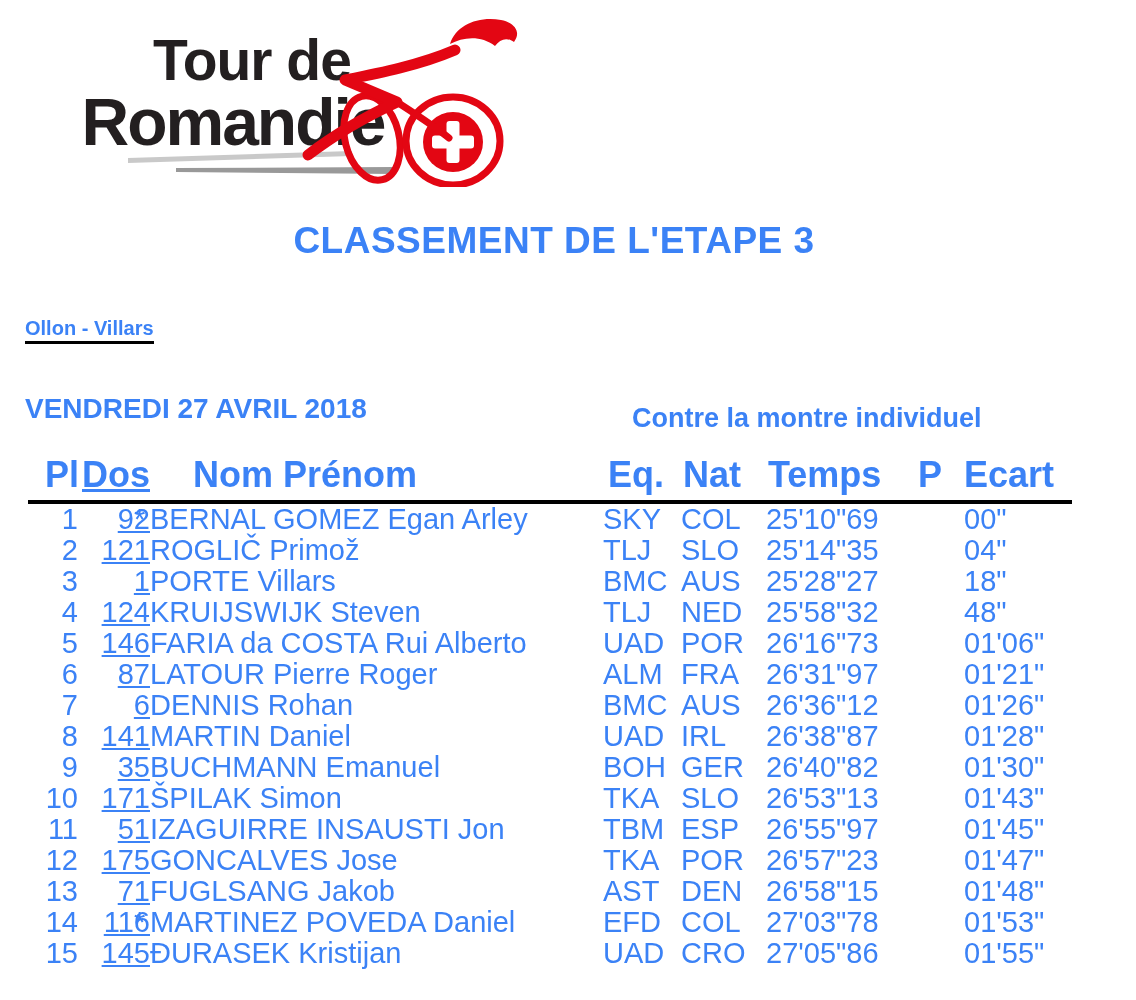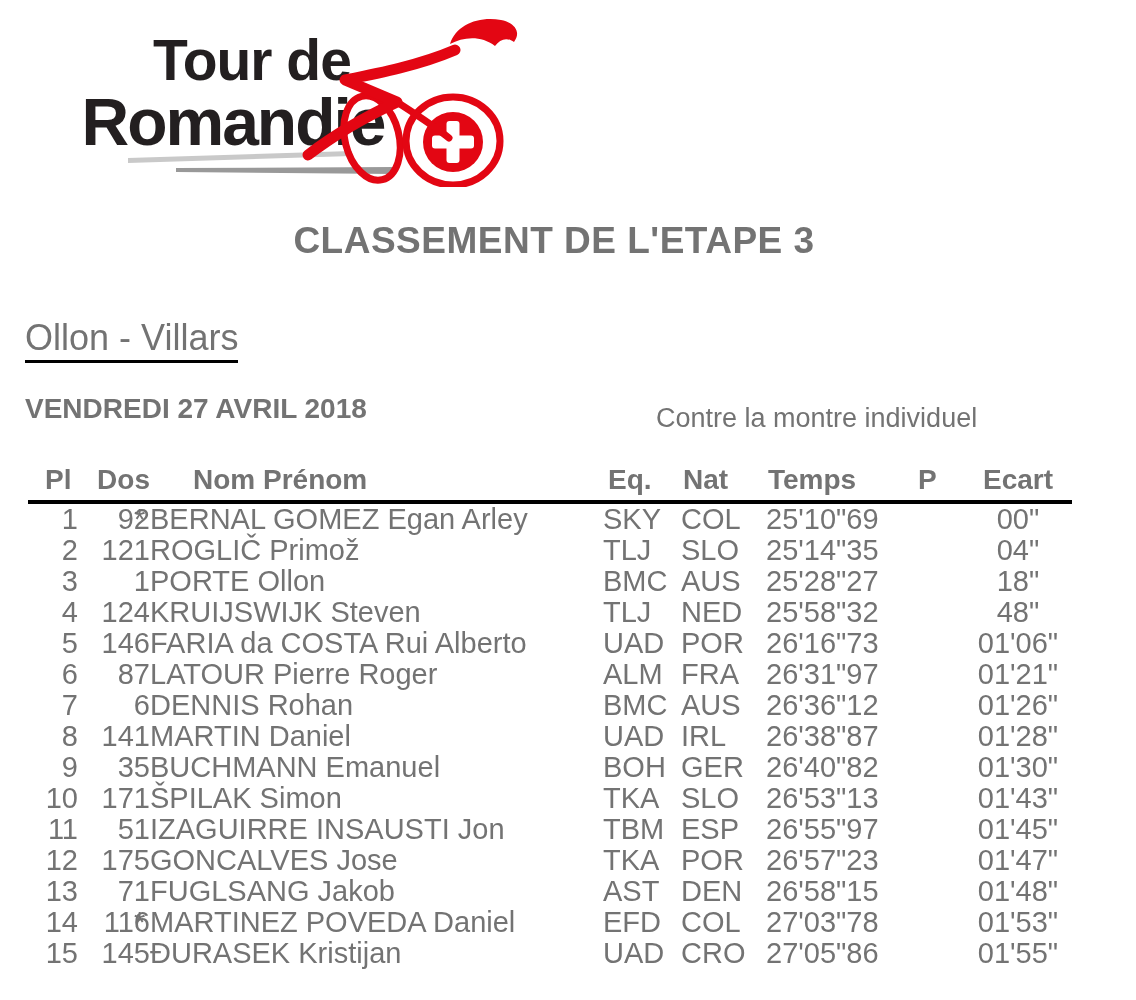--- a/index.html
+++ b/index.html
@@ -1,58 +1,58 @@
 <!DOCTYPE html>
 <html><head>
 <meta charset="utf-8">
 <style>
   html,body{margin:0;padding:0;background:#fff;}
   .page{
     position:relative;width:1136px;height:1000px;background:#fff;overflow:hidden;
-    font-family:"Liberation Sans",sans-serif;color:#737373;
+    font-family:"Liberation Sans",sans-serif;color:#3b82f6;
   }
   
   .logo{position:absolute;left:50px;top:5px;width:490px;height:182px;}
   .logo svg{display:block;width:100%;height:100%;}
   
   .title{
     position:absolute;top:220px;left:0;width:1108px;text-align:center;
     font-size:37px;font-weight:bold;letter-spacing:.5px;white-space:nowrap;
   }
   .course{
-    position:absolute;left:25px;top:317px;font-size:36px;font-weight:normal;
+    position:absolute;left:25px;top:317px;font-size:20px;font-weight:bold;
     border-bottom:3px solid #000;padding-bottom:1px;white-space:nowrap;
   }
   .date{position:absolute;left:25px;top:357px;font-size:28px;font-weight:bold;white-space:nowrap;margin-top:36px;}
-  .subtitle{position:absolute;left:656px;top:403px;font-size:27px;font-weight:normal;white-space:nowrap;}
+  .subtitle{position:absolute;left:632px;top:403px;font-size:27px;font-weight:bold;white-space:nowrap;}
   
   table.results{
     position:absolute;left:28px;top:452px;width:1044px;
     border-collapse:collapse;table-layout:fixed;
   }
   .results th,.results td{box-sizing:border-box;padding:0;white-space:nowrap;overflow:visible;}
   .results thead th{
-    font-size:28px;font-weight:bold;height:50px;vertical-align:bottom;
+    font-size:36px;font-weight:bold;height:50px;vertical-align:bottom;
     padding-bottom:4px;border-bottom:4px solid #000;
   }
   .results tbody td{font-size:29px;height:31px;line-height:31px;vertical-align:middle;}
   
   .c-pl   {width:50px;text-align:right;padding-right:14px;}
   th.c-pl {text-align:left;padding-left:17px;padding-right:0;}
-  .c-dos  {width:72px;text-align:right;}
+  .c-dos  {width:72px;text-align:right;text-decoration:underline;}
   .c-name {text-align:left;padding-left:33px;}
   th.c-name{padding-left:43px;}
   .c-eq   {width:78px;text-align:left;}
   th.c-eq {padding-left:5px;}
   .c-nat  {width:85px;text-align:left;padding-left:4px;}
   th.c-nat{padding-left:2px;}
   .c-temps{width:152px;text-align:left;padding-left:7px;}
   th.c-temps{padding-left:2px;}
   .c-p    {width:46px;text-align:left;padding-left:2px;}
-  .c-ecart{width:108px;text-align:center;padding-right:8px;}
+  .c-ecart{width:108px;text-align:left;padding-right:8px;}
   
   .star{display:inline-block;width:16px;margin-left:-16px;text-align:left;}
 </style>
 </head>
 <body>
 
 <div class="page">
 
   <div class="logo">
     <svg viewBox="0 0 490 182" xmlns="http://www.w3.org/2000/svg">
@@ -120,21 +120,21 @@
       <td class="c-eq">TLJ</td>
       <td class="c-nat">SLO</td>
       <td class="c-temps">25'14"35</td>
       <td class="c-p"></td>
       <td class="c-ecart">04"</td>
     </tr>
 
     <tr>
       <td class="c-pl">3</td>
       <td class="c-dos">1</td>
-      <td class="c-name"><span class="star"></span><span>PORTE Ollon</span></td>
+      <td class="c-name"><span class="star"></span><span>PORTE Villars</span></td>
       <td class="c-eq">BMC</td>
       <td class="c-nat">AUS</td>
       <td class="c-temps">25'28"27</td>
       <td class="c-p"></td>
       <td class="c-ecart">18"</td>
     </tr>
 
     <tr>
       <td class="c-pl">4</td>
       <td class="c-dos">124</td>

